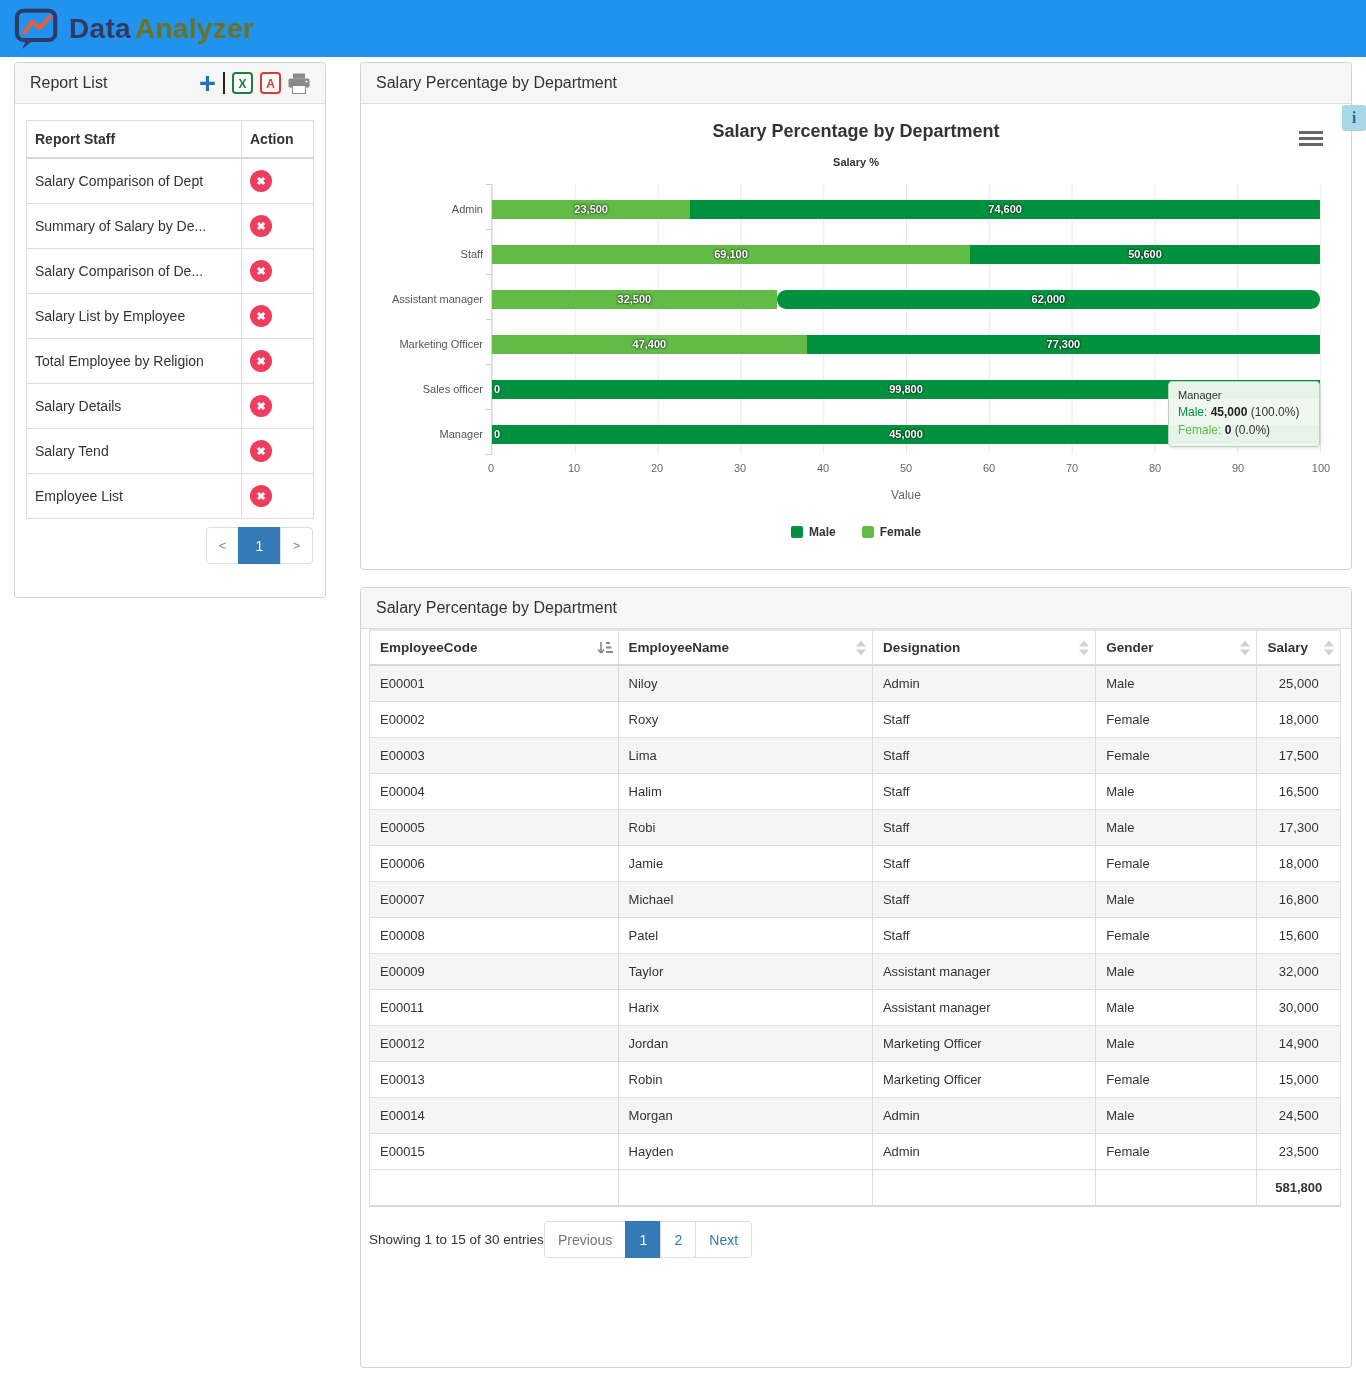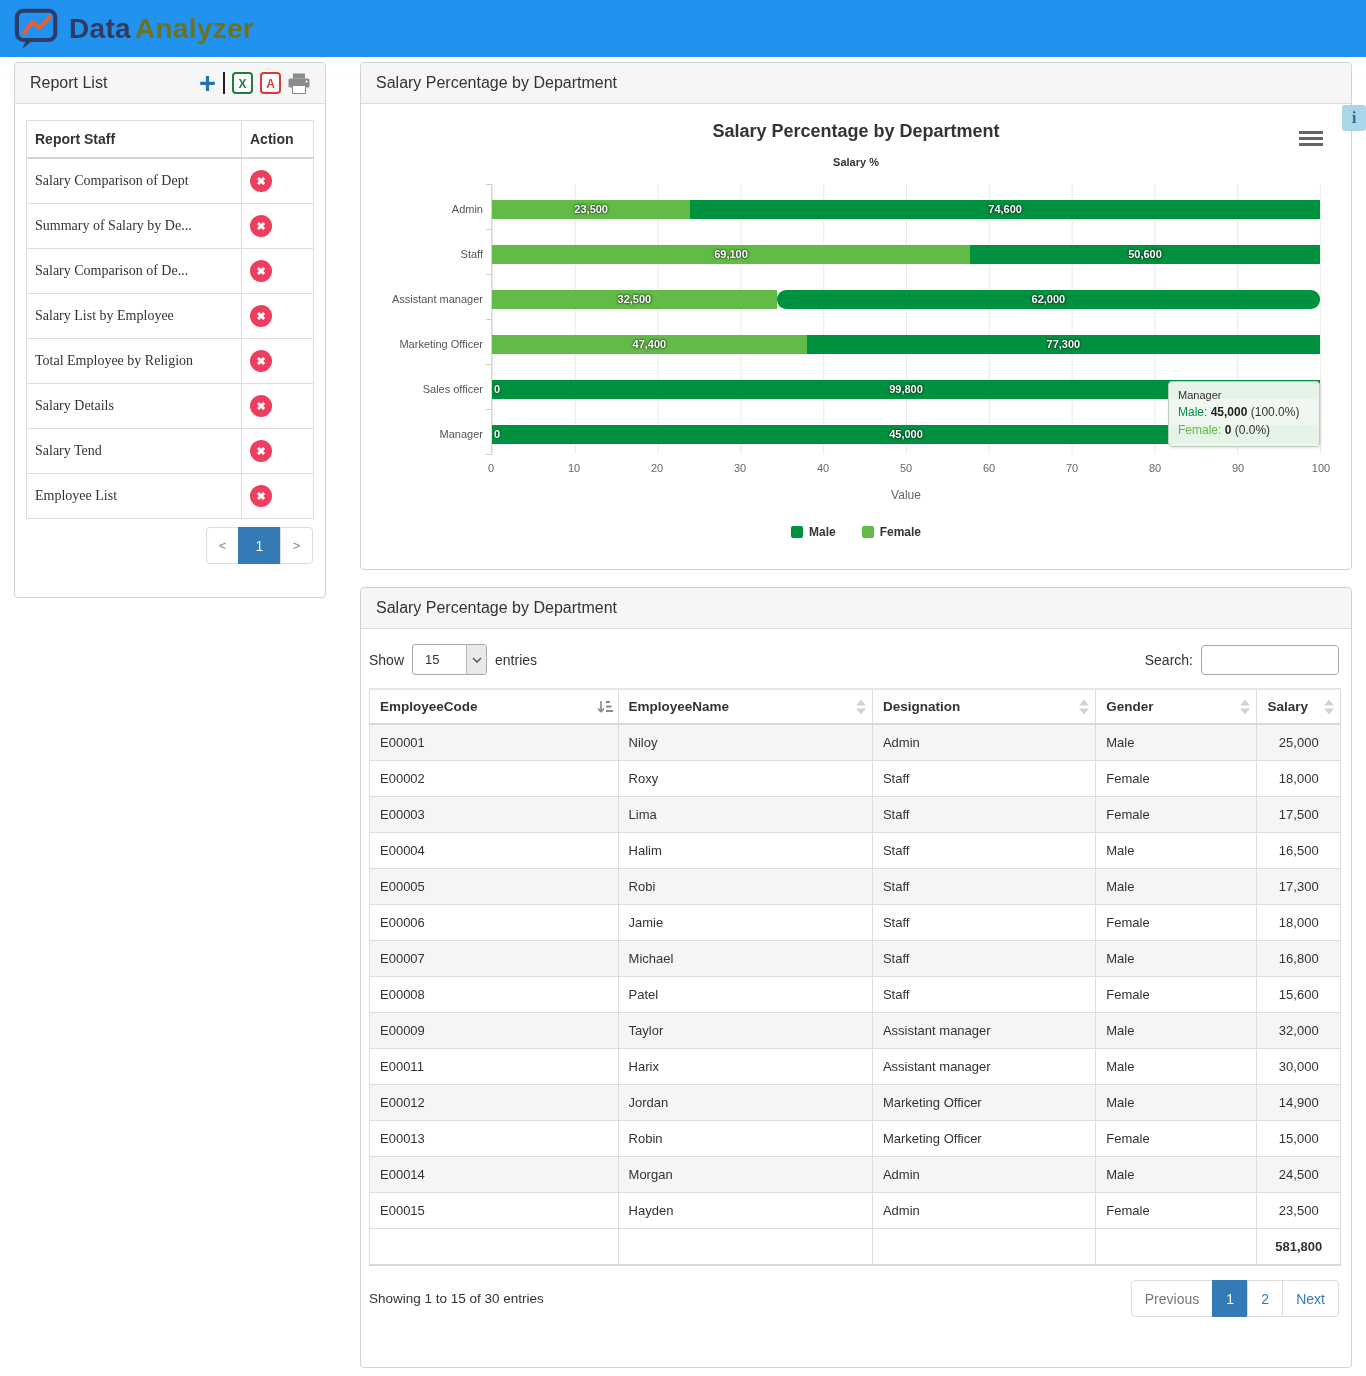--- a/index.html
+++ b/index.html
@@ -28,21 +28,21 @@
   .tools { display:flex; align-items:center; gap:7px; }
   .plus-icon { color:#2272b9; font-size:29px; font-weight:bold; line-height:20px; cursor:pointer; }
   .tool-divider { width:2px; height:22px; background:#222; }
   .tools svg { cursor:pointer; display:block; }
 
   .report-table { width:calc(100% - 22px); margin:16px 11px 6px; border-collapse:collapse;
                   font-size:14px; color:#333; table-layout:fixed; }
   .report-table th { font-weight:bold; border:1px solid #ddd; border-bottom:2px solid #d5d5d5;
                      padding:10px 8px; text-align:left; }
   .report-table td { border:1px solid #ddd; padding:11px 8px; vertical-align:middle; }
-  td.rl-name { white-space:nowrap; overflow:hidden; cursor:pointer;font-family:Liberation Serif, serif; }
+  td.rl-name { white-space:nowrap; overflow:hidden; cursor:pointer; }
   td.rl-name.selected { background:#5b8fd6; color:#fff; font-weight:bold; }
   .rl-action { white-space:nowrap; }
   .icon-btn { display:inline-flex; width:22px; height:22px; border-radius:50%;
               align-items:center; justify-content:center; color:#fff; cursor:pointer;
               vertical-align:middle; }
   .delete-btn { background:#ee3d5e; font-size:11px; font-weight:bold; }
   .edit-btn { background:#2ba0e8; margin-right:5px; font-size:13px; }
 
   .sidebar-pagination { display:flex; justify-content:flex-end; margin:8px 12px; }
   .spg { display:flex; align-items:center; justify-content:center; min-width:33px; height:37px;
@@ -116,21 +116,21 @@
   .data-table th { border:1px solid #ddd; border-top:2px solid #e6e6e6; border-bottom:2px solid #d8d8d8;
                    padding:9px 24px 9px 10px; font-size:13.5px; font-weight:bold; color:#333;
                    text-align:left; position:relative; cursor:pointer; white-space:nowrap; }
   .sort-icon { position:absolute; right:5px; top:50%; transform:translateY(-50%); }
   .data-table td { border:1px solid #ddd; padding:10px; font-size:13px; color:#333;
                    white-space:nowrap; overflow:hidden; }
   .data-table tbody tr:nth-child(odd) td { background:#f5f5f5; }
   .data-table td.num { text-align:center; }
   .data-table tfoot td { font-weight:bold; border-bottom:2px solid #d8d8d8; }
 
-  .footer-bar { display:flex; justify-content:space-between; align-items:center; padding:14px 12px 0 8px; }
+  .footer-bar { display:flex; align-items:center; padding:14px 12px 0 8px; }
   .info-text { font-size:13.5px; color:#333; }
   .pagination { display:flex; }
   .pgbtn { display:flex; align-items:center; justify-content:center; height:37px; min-width:36px;
            border:1px solid #ddd; background:#fff; font-size:14px; color:#337ab7;
            padding:0 13px; cursor:pointer; }
   .pgbtn + .pgbtn { margin-left:-1px; }
   .pgbtn.prev { color:#777; border-radius:4px 0 0 4px; }
   .pgbtn.next { border-radius:0 4px 4px 0; }
   .pgbtn.active { background:#337ab7; border-color:#337ab7; color:#fff; }
 </style>
@@ -333,40 +333,20 @@
         </div>
     </div>
   </div>
 </div>
 
 <div class="panel table-panel">
   <div class="panel-heading">
     <span class="panel-title">Salary Percentage by Department</span>
   </div>
 
-  <div class="controls">
-    <div class="show-group">
-      <span>Show</span>
-      <span class="select-wrap">
-        <select class="page-length">
-          <option>15</option>
-        </select>
-        <span class="select-arrow">
-          <svg width="10" height="6" viewBox="0 0 10 6">
-              <path d="M1 1 L5 5 L9 1" stroke="#555" stroke-width="1.5" fill="none"></path>
-            </svg>
-        </span>
-      </span>
-      <span>entries</span>
-    </div>
-    <div class="search-group">
-      <span>Search:</span>
-      <input class="search-input" type="text" style="">
-    </div>
-  </div>
 
   <table class="data-table">
     <colgroup>
       <col style="width:25.6%">
         <col style="width:26.2%">
         <col style="width:23%">
         <col style="width:16.6%">
         <col style="width:8.6%">
     </colgroup>
     <thead>

